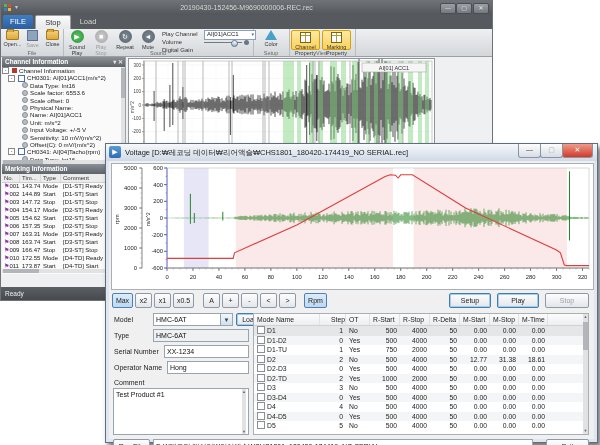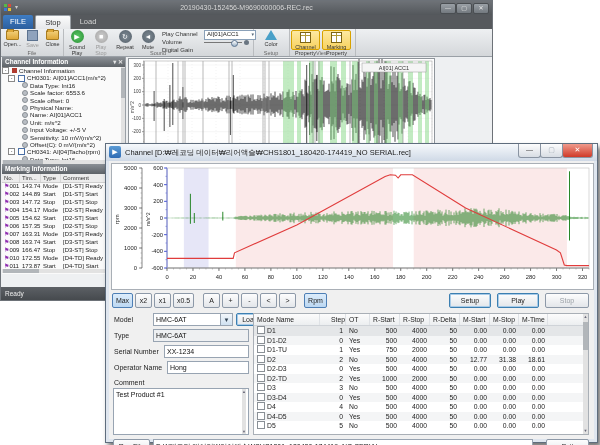--- a/index.html
+++ b/index.html
@@ -487,21 +487,21 @@
           <line x1="274" y1="2" x2="274" y2="225" stroke="#8a8a8a" stroke-width="0.6"></line>
           <rect x="233" y="4" width="64" height="9" fill="#f5f5f5" stroke="#999" stroke-width="0.5"></rect>
           <text x="265" y="10.5" font-size="5.5" text-anchor="middle" fill="#333">AI[01] ACC1</text>
           <rect x="15" y="2" width="288" height="223" fill="none" stroke="#aaa" stroke-width="0.6"></rect>
         </svg></div>
   </div>
 
   <div class="abs" id="pb-window">
     <div class="abs pb-title">
       <div class="abs pb-title-icon">▶</div>
-      <div class="abs pb-title-text">Channel [D:₩레코딩 데이터₩리어액슬₩CHS1801_180420-174419_NO SERIAL.rec]</div>
+      <div class="abs pb-title-text">Voltage [D:₩레코딩 데이터₩리어액슬₩CHS1801_180420-174419_NO SERIAL.rec]</div>
       <div class="abs pbbtn" style="right:56px;width:21px">—</div>
       <div class="abs pbbtn" style="right:34px;width:21px;color:#aab2bc">▢</div>
       <div class="abs pbbtn close" style="right:4px;width:29px">✕</div>
     </div>
 
     <div class="abs pb-content">
       <div class="abs" id="pb-plot"><svg width="481" height="125" viewBox="0 0 481 125">
             <rect x="0" y="0" width="481" height="125" fill="#fff"></rect>
             <rect x="71.88" y="4" width="24.67076923076924" height="100" fill="#e6e6f7"></rect>
             <rect x="123.81846153846153" y="4" width="157.11384615384617" height="100" fill="#fbe9e9"></rect>

